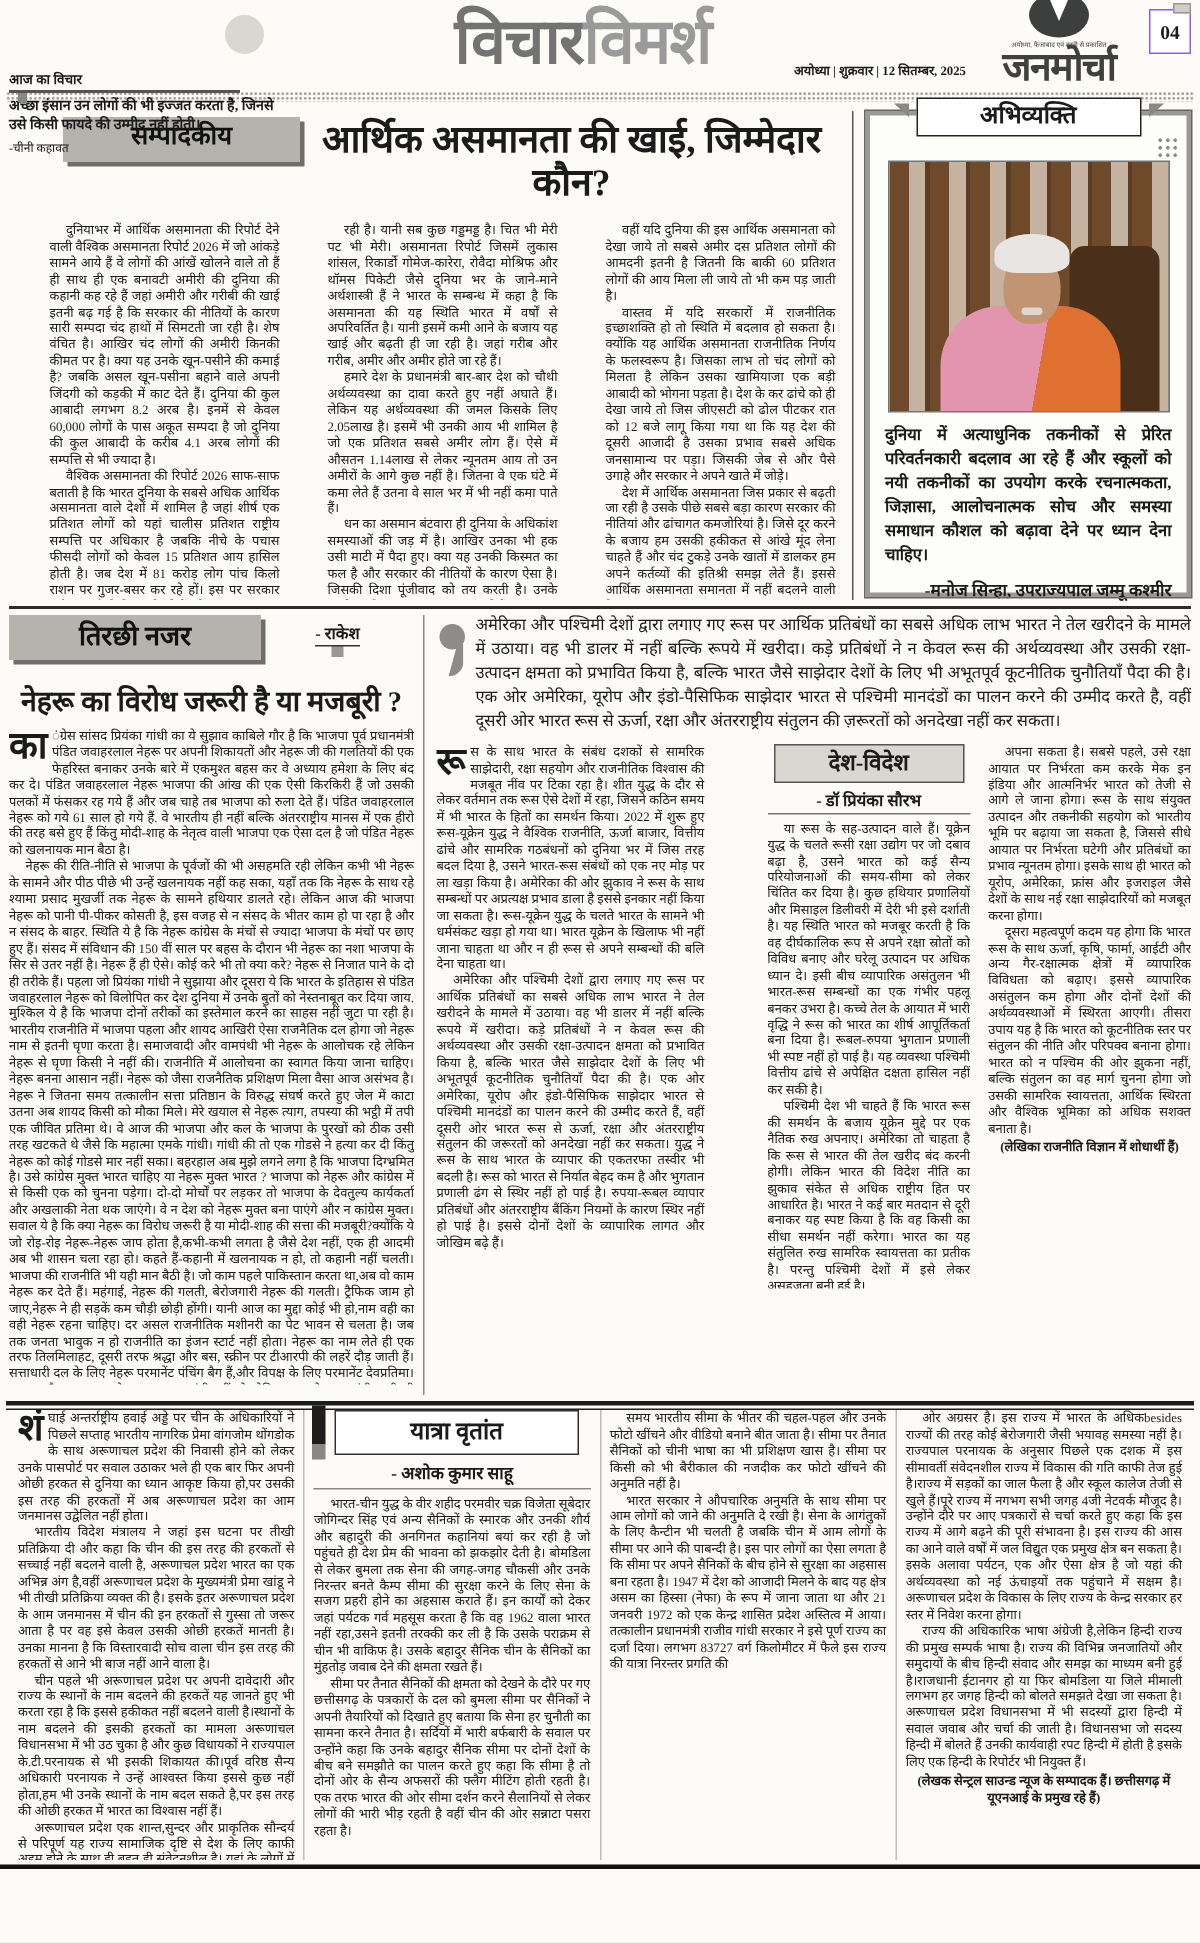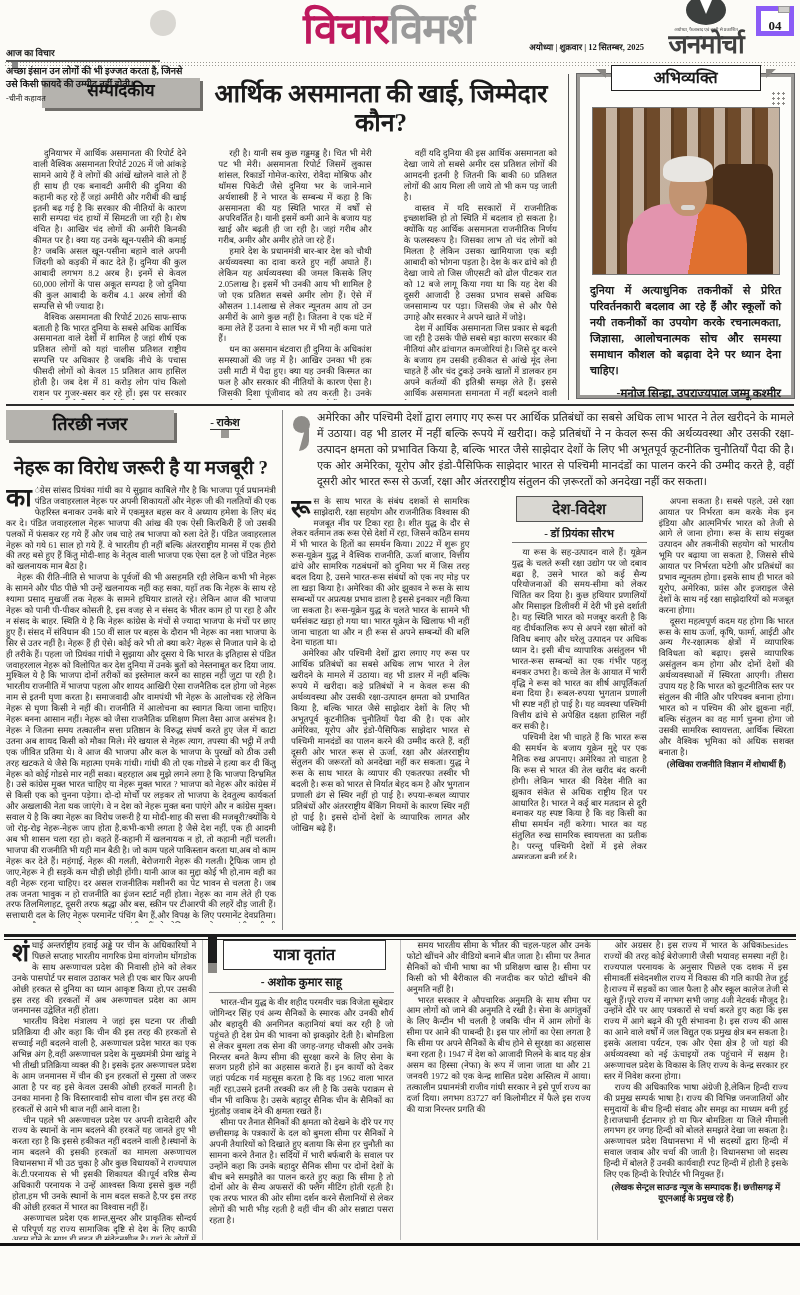--- a/index.html
+++ b/index.html
@@ -11,31 +11,31 @@
   .header{display:flex;height:60px;padding:2px 6px 0 6px;}
   .thought{width:182px;position:relative;}
   .thought .tlabel{font-size:9px;font-weight:bold;margin-top:44px;}
   .thought .trule{height:2px;background:#555;margin:1px 28px 3px 0;position:relative;}
   .thought .trule:after{content:"";position:absolute;left:6px;top:2px;width:6px;height:6px;background:#888;}
   .thought .tquote{font-size:9.5px;font-weight:bold;line-height:1.35;}
   .thought .tattr{font-size:8px;font-weight:normal;margin-top:1px;}
   .thought .orn{position:absolute;right:12px;top:8px;width:26px;height:26px;border-radius:50%;background:#d9d7d2;}
   .mast-center{flex:1;text-align:center;padding-top:6px;}
   .mast-center .t1{font-size:42px;font-weight:bold;letter-spacing:-1px;line-height:1;}
-  .mast-center .t1 .black{color:#be185d;}
+  .mast-center .t1 .black{color:#737373;}
   .mast-center .t1 .gray{color:#9a9a9a;}
   .mast-right{width:205px;position:relative;text-align:right;}
   .dateline{position:absolute;right:150px;bottom:8px;font-size:8.5px;font-weight:bold;white-space:nowrap;}
   .paperlogo{position:absolute;right:28px;bottom:2px;width:120px;text-align:center;}
   .nib{width:40px;height:30px;background:#3c3f3e;border-radius:50%;margin:0 auto;position:relative;}
   .nib:after{content:"";position:absolute;left:50%;top:5px;transform:translateX(-50%);
     width:0;height:0;border-left:6px solid transparent;border-right:6px solid transparent;border-top:14px solid #fff;}
   .tagline{font-size:4.5px;color:#444;margin-top:1px;}
   .pname{font-size:26px;font-weight:bold;line-height:1;color:#404040;letter-spacing:-1px;}
-  .pagebox{position:absolute;right:0;top:4px;width:38px;height:30px;border:5px solid #8b5cf6;background:#fff;
+  .pagebox{position:absolute;right:0;top:4px;width:28px;height:30px;border:1px solid #8b5cf6;background:#fff;
     font-size:13px;font-weight:bold;text-align:center;line-height:30px;}
   .pagebox:before{content:"";position:absolute;right:-1px;top:-5px;width:10px;height:5px;background:#cfcecb;border:1px solid #999;}
   .dotrule{height:7px;margin:1px 4px 0 4px;background-image:radial-gradient(#9a9892 0.8px,transparent 0.9px);background-size:3px 3px;}
 
   
   .graybox{background:#b5b3ae;color:#111;font-weight:bold;text-align:center;
     box-shadow:3px 3px 0 #706e6a;font-size:17px;line-height:26px;}
   .bodytext{font-size:8.6px;line-height:1.27;text-align:justify;overflow:hidden;}
   .bp{margin:0;text-indent:11px;}
   .lead{text-indent:0;}

